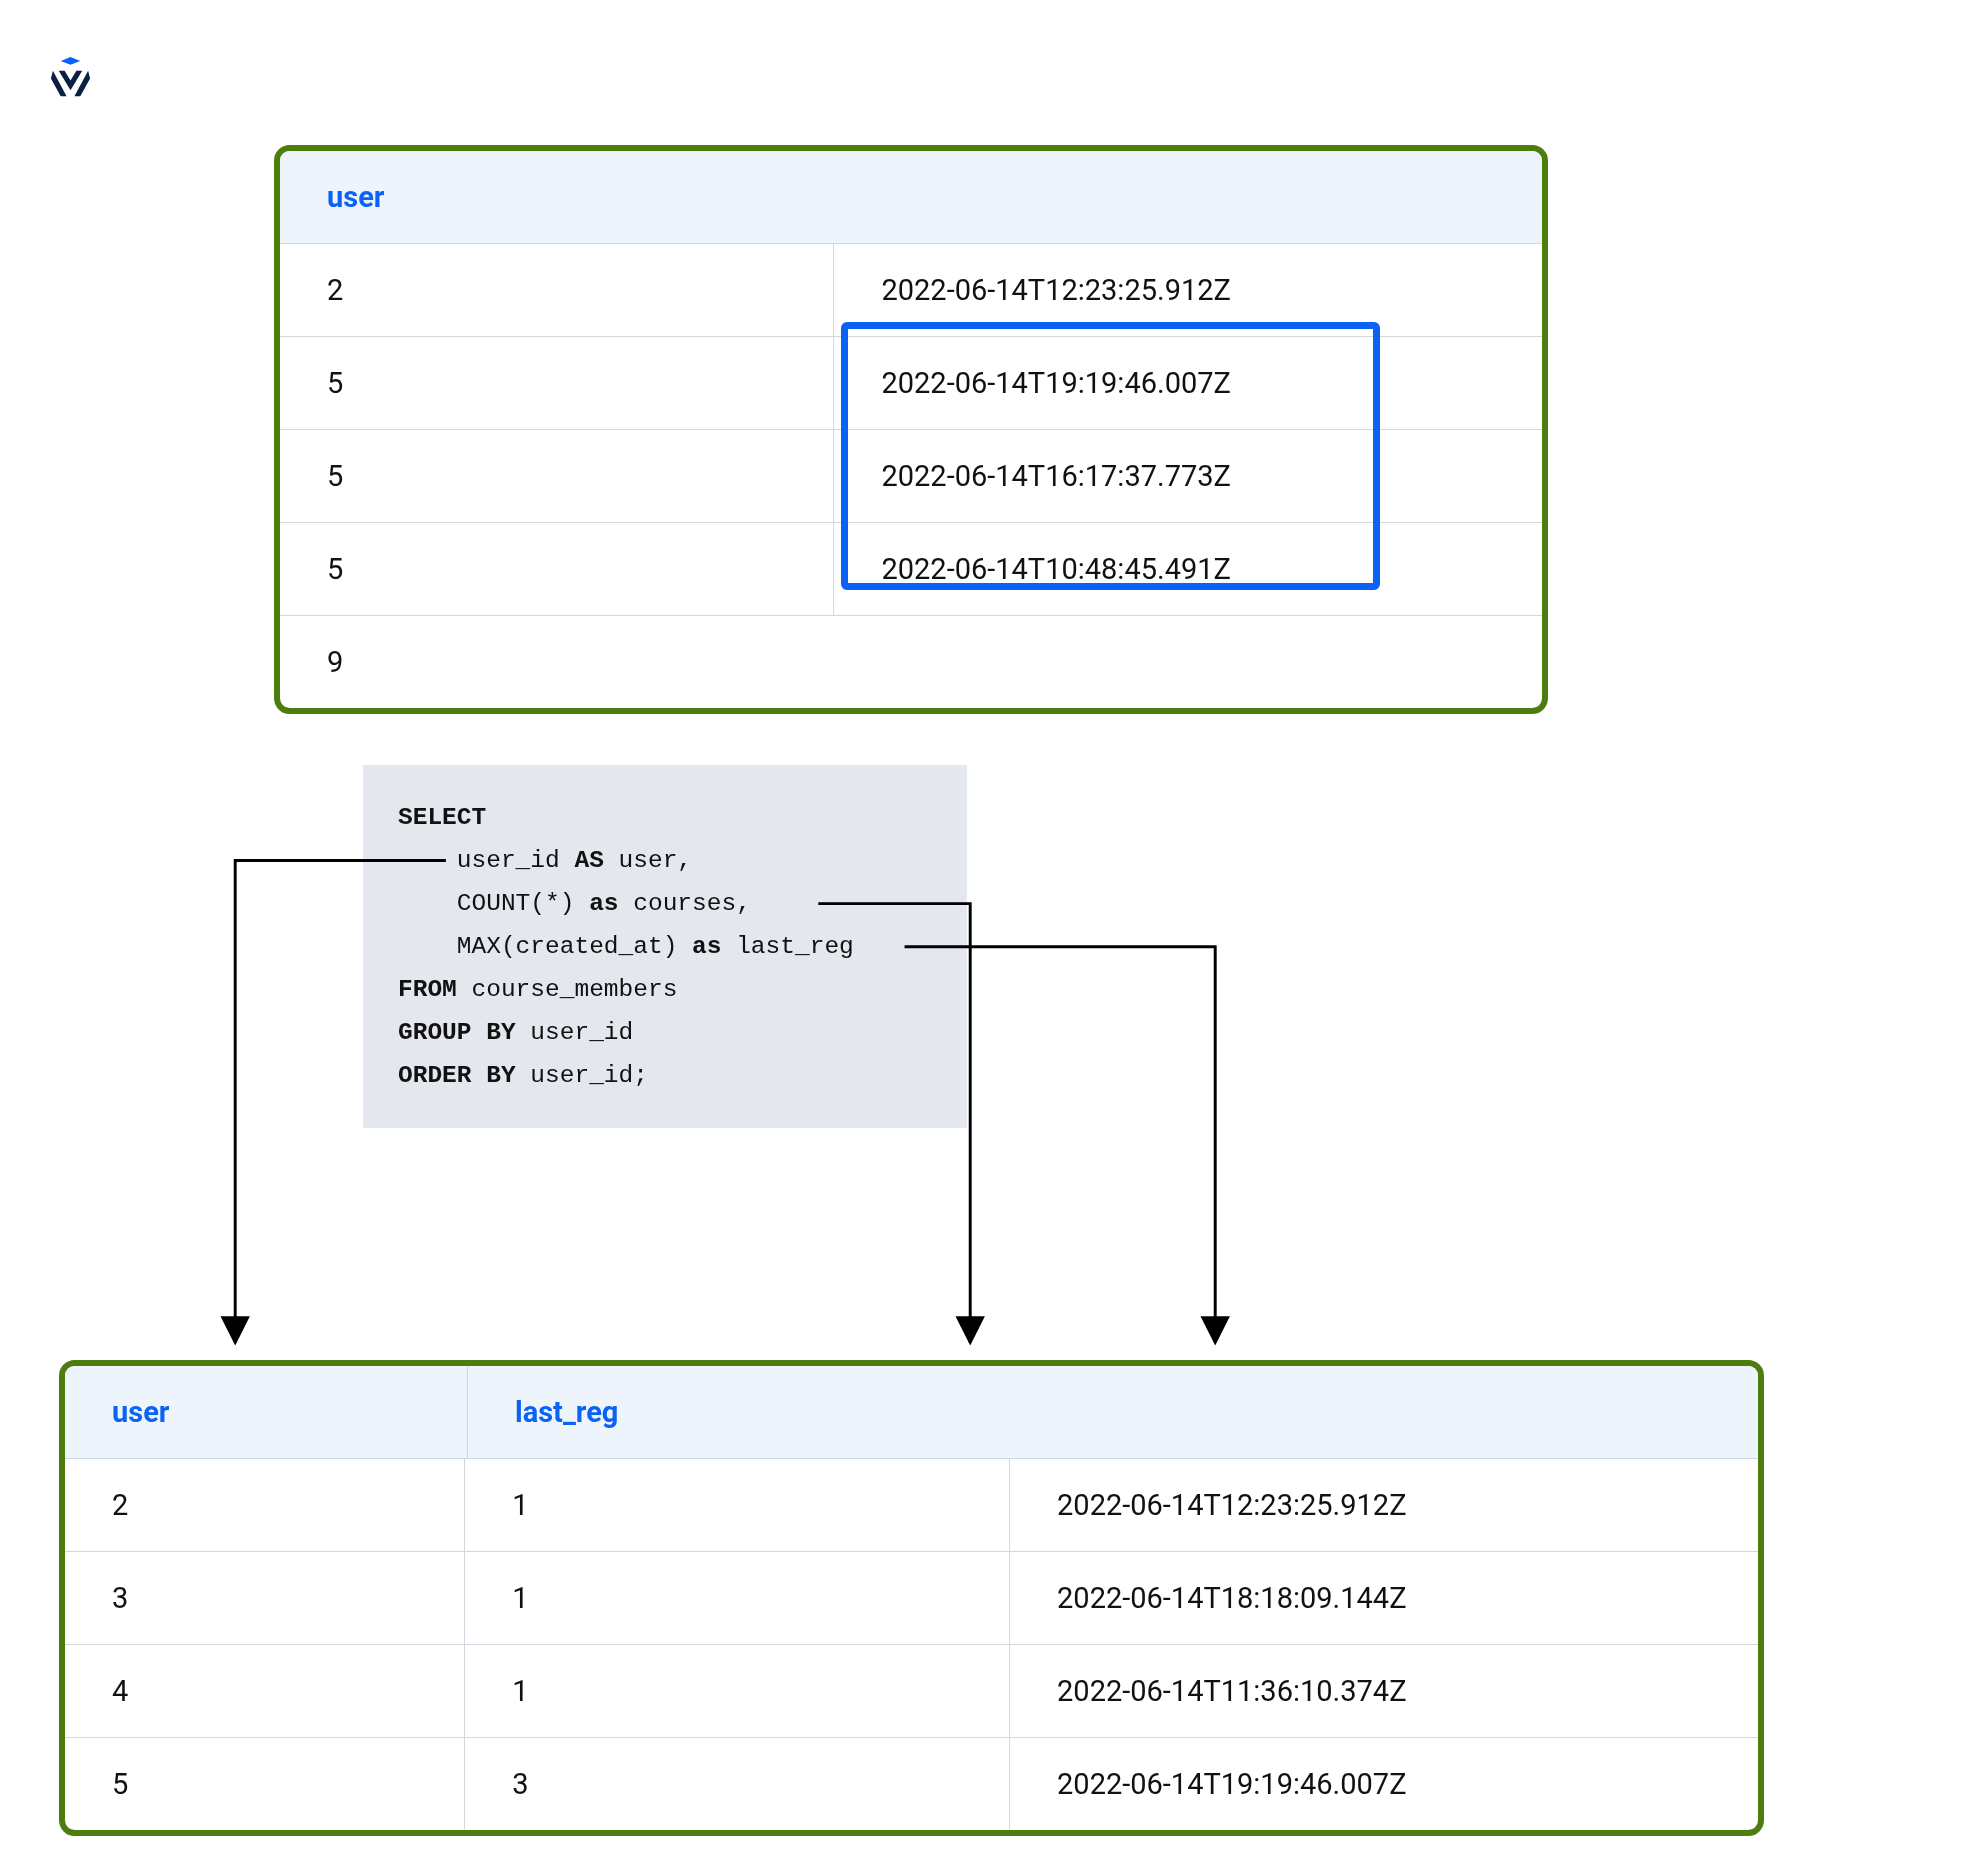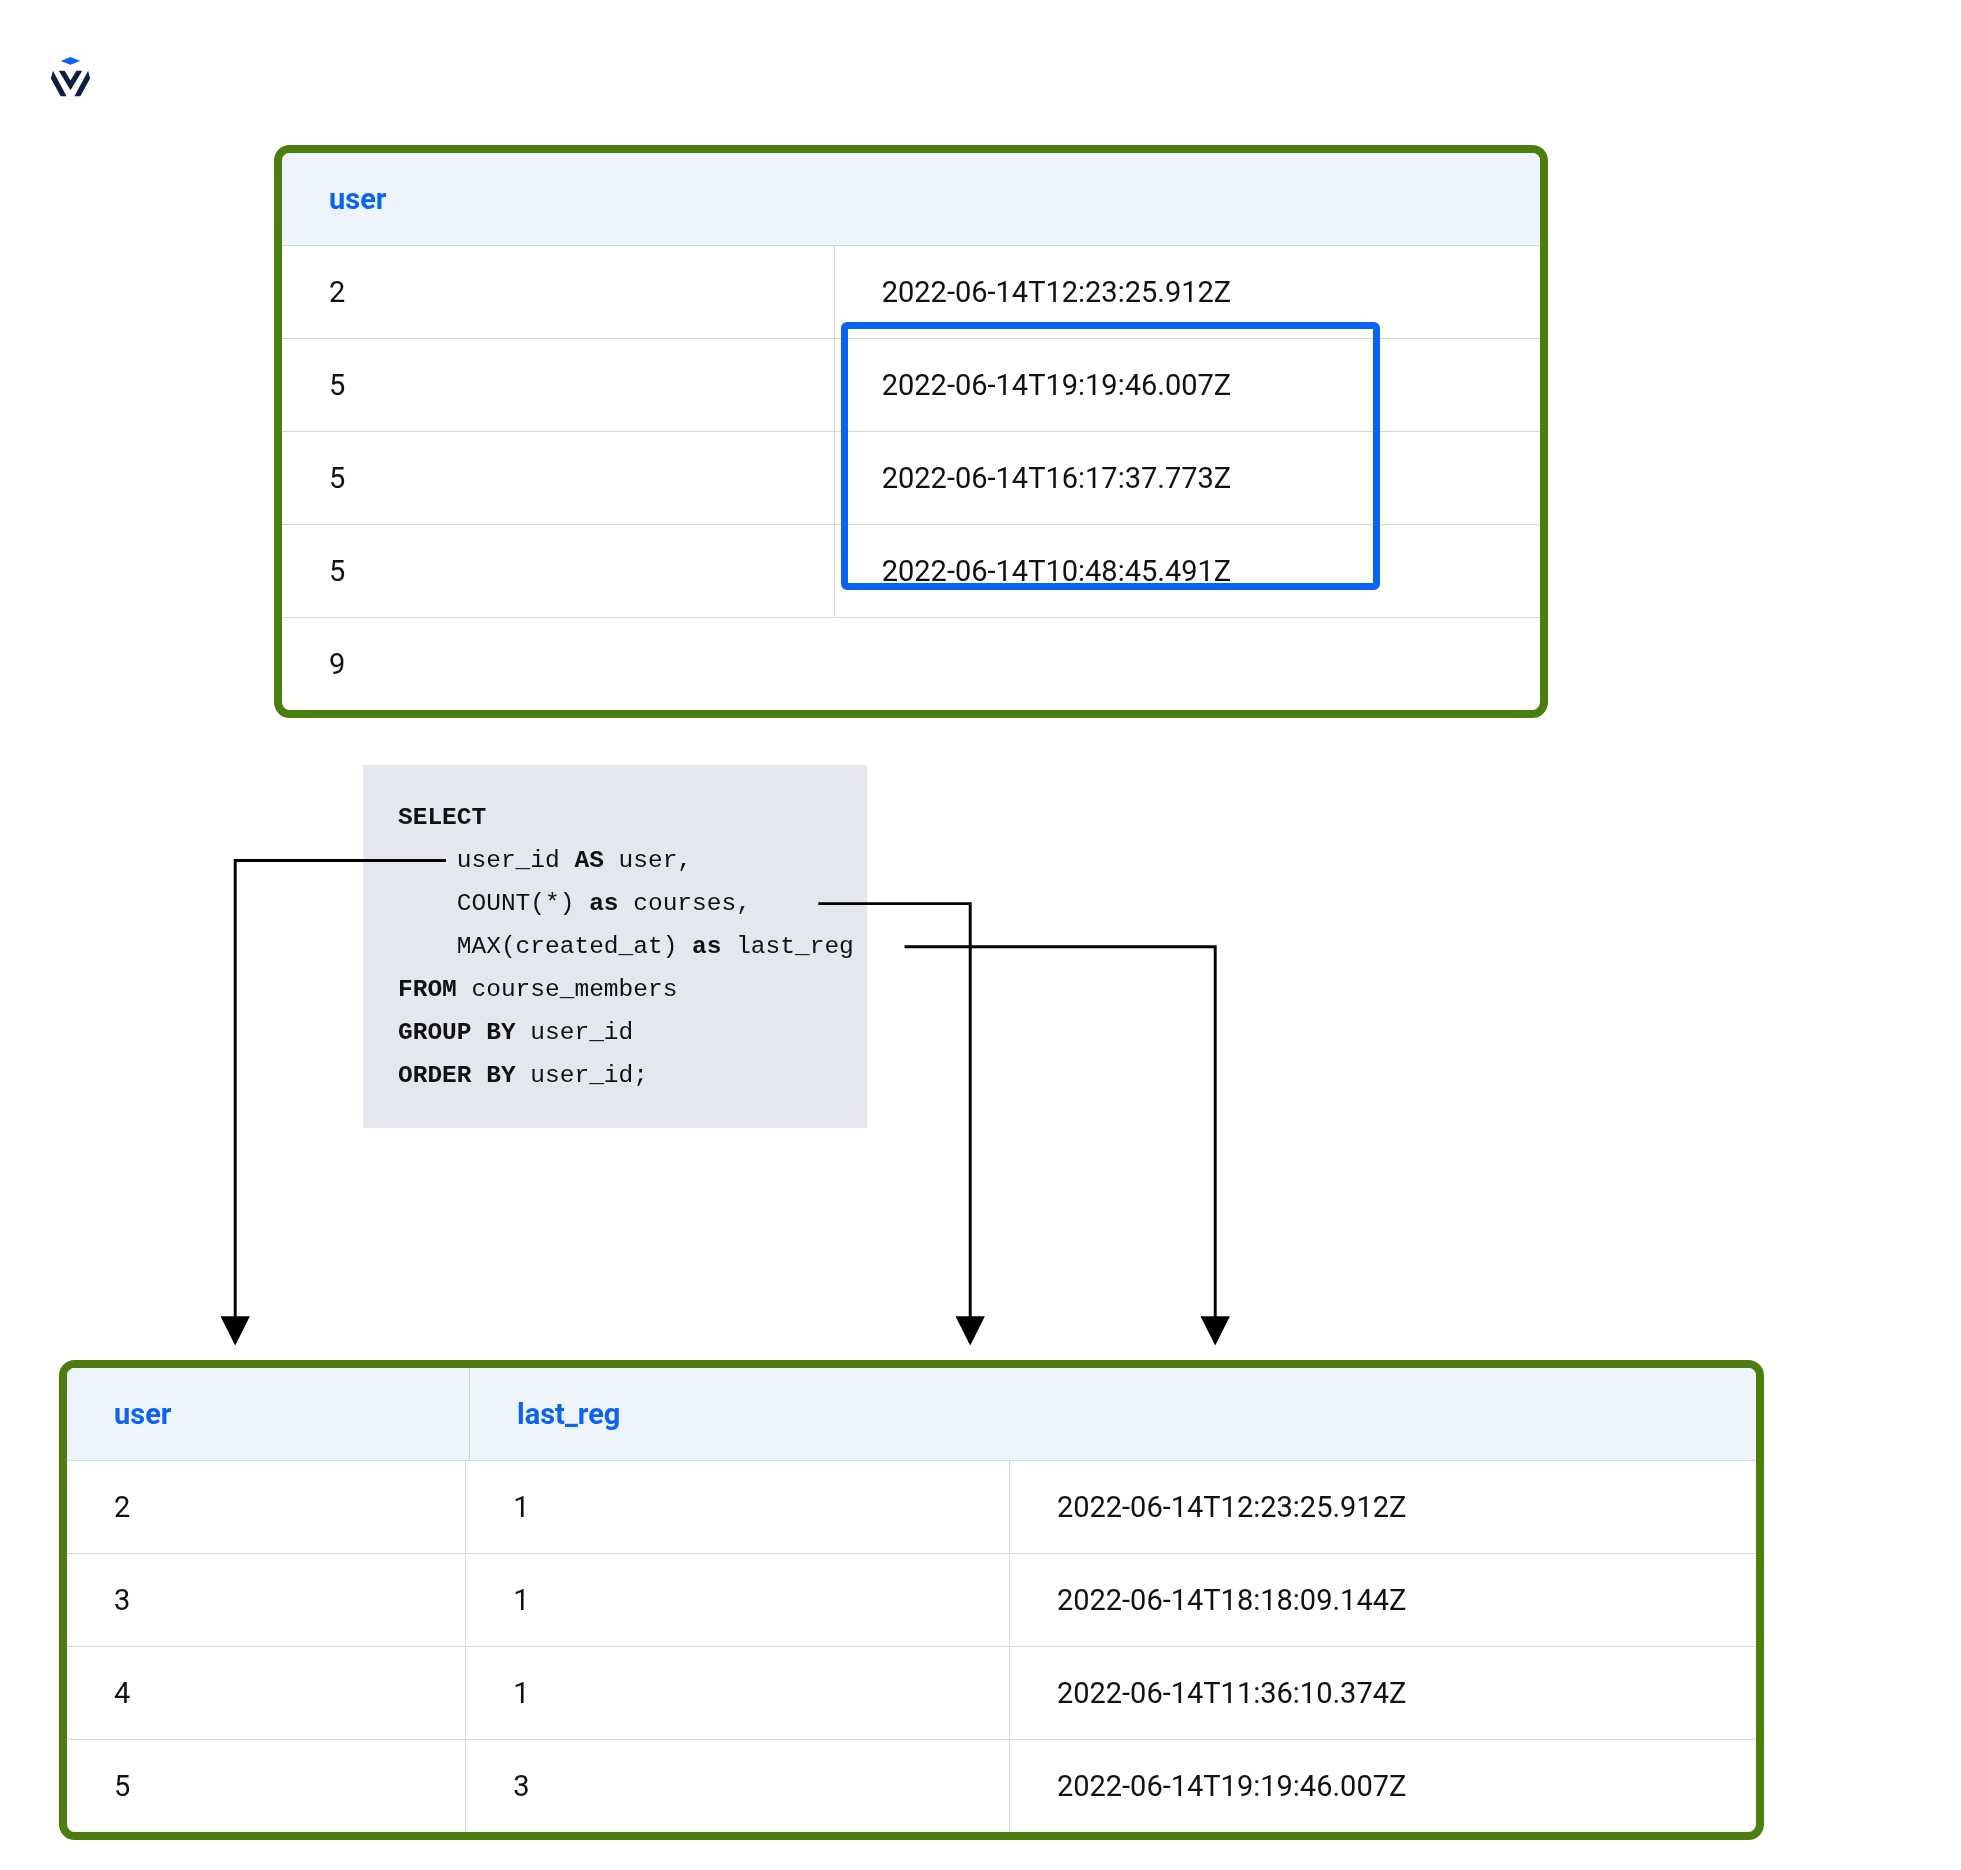--- a/index.html
+++ b/index.html
@@ -14,21 +14,21 @@
   }
   .logo {
     position: absolute;
     top: 57px;
     left: 47px;
     width: 47px;
     height: 47px;
   }
   .table {
     position: absolute;
-    border: 8px solid #4d7c0f;
+    border: 6px solid #4d7c0f;
     border-radius: 15.7px;
     overflow: hidden;
     background: #fff;
   }
   .table .row {
     display: flex;
     border-top: 1px solid #d0d7de;
   }
   .table .row:first-child { border-top: none; }
   .table .header {
@@ -64,21 +64,21 @@
   .highlight-box {
     position: absolute;
     border: 7.8px solid #0b63f6;
     border-radius: 5.9px;
     pointer-events: none;
   }
   .sql-box {
     position: absolute;
     top: 765px;
     left: 363px;
-    width: 504px;
+    width: 604px;
     background: #e5e7ee;
     padding: 31px 35px 31px 35px;
     font-family: "Menlo", "Consolas", "Courier New", monospace;
     font-size: 24.5px;
     line-height: 43px;
     color: #111;
     white-space: pre;
   }
   .sql-box .kw { font-weight: 700; }
   svg.arrows {

